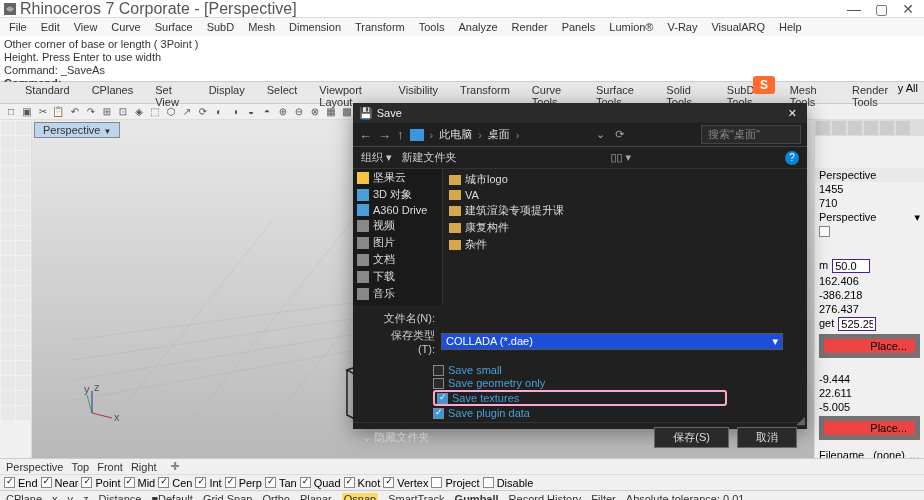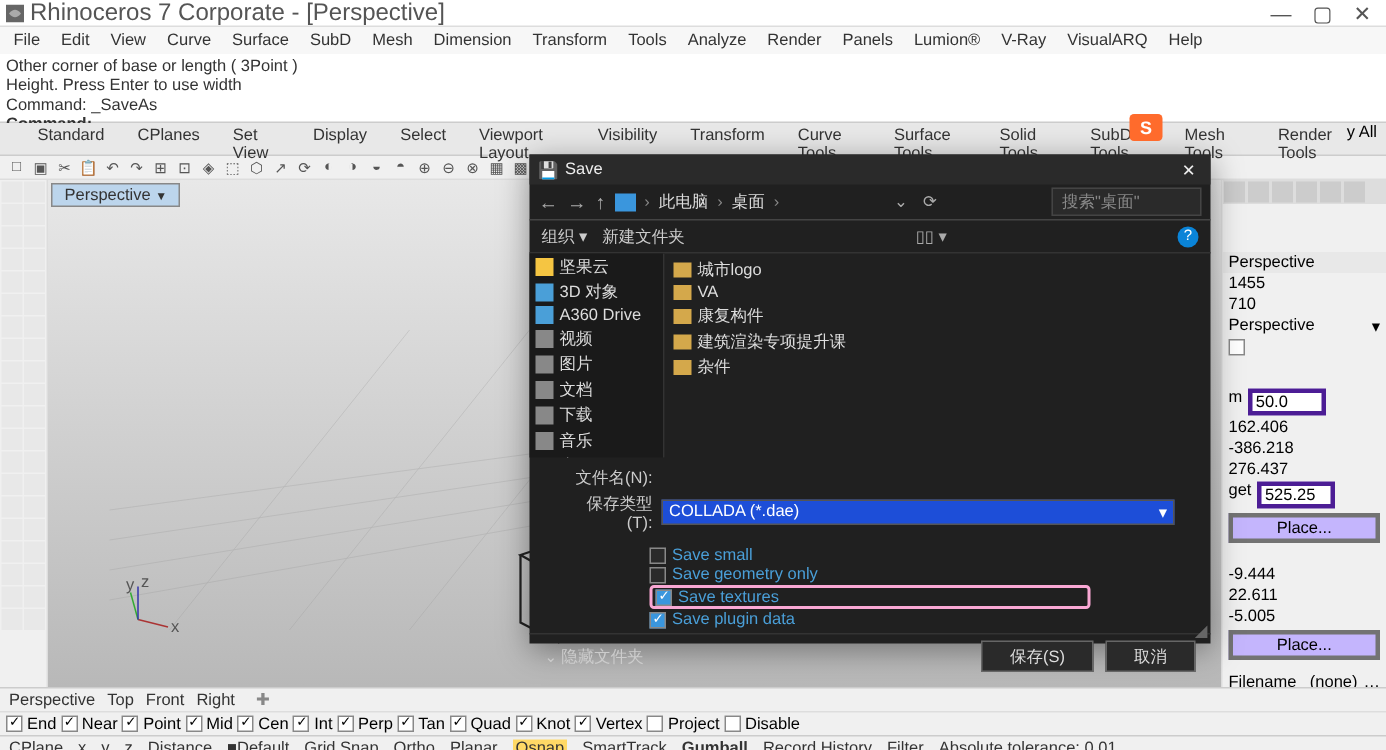--- a/index.html
+++ b/index.html
@@ -24,22 +24,22 @@
 .left-toolbar span{width:14px;height:14px;background:#e8e8e8;display:inline-block}
 .viewport{flex:1;background:linear-gradient(180deg,#e8e8e8 0,#b8b8b8 100%);position:relative}
 .vp-title{position:absolute;left:2px;top:2px;background:#bcd5ec;padding:1px 8px;font-size:11px;color:#333;border:1px solid #888}
 .vp-title .arrow{margin-left:3px;font-size:8px}
 .grid-lines{position:absolute;left:0;top:20px;width:100%;height:280px;opacity:0.4}
 .cube{position:absolute;left:310px;top:210px;width:70px;height:100px}
 .axis{position:absolute;left:50px;bottom:35px;font-size:10px}
 .right-panel{width:110px;background:#f0f0f0;border-left:1px solid #ddd;font-size:11px;overflow:hidden}
 .right-panel .hdr{background:#e8e8e8;padding:1px 4px}
 .right-panel .row{display:flex;padding:1px 4px;gap:4px}
-.right-panel .row input{width:52px;font-size:11px;border:3px solid #4c1d95;padding:0 2px}
-.right-panel .btn{background:#c4b5fd;border:3px solid #737373;padding:1px 8px;margin:2px 4px;text-align:center}
+.right-panel .row input{width:38px;font-size:11px;border:1px solid #4c1d95;padding:0 2px}
+.right-panel .btn{background:#ef4444;border:5px solid #737373;padding:1px 8px;margin:2px 4px;text-align:right}
 .right-panel .chk{width:11px;height:11px;border:1px solid #888;display:inline-block;background:#fff}
 .right-panel .chk.on:after{content:"✓";font-size:9px;position:relative;top:-2px;left:1px}
 .right-panel .top-icons{height:16px;display:flex;gap:2px;padding:1px;background:#ddd}
 .right-panel .top-icons span{width:14px;height:14px;background:#ccc}
 .view-tabs{height:16px;background:#f0f0f0;display:flex;gap:8px;padding:0 6px;align-items:center;border-top:1px solid #ccc}
 .view-tabs span{font-size:11px;color:#333}
 .osnap-row{height:16px;background:#f0f0f0;display:flex;align-items:center;padding:0 4px;gap:3px;font-size:11px;border-top:1px solid #ddd}
 .osnap-row .chk{width:11px;height:11px;border:1px solid #888;background:#fff;display:inline-block;position:relative}
 .osnap-row .chk.on:after{content:"✓";position:absolute;font-size:9px;top:-2px;left:1px}
 .status-bar{height:16px;background:#f0f0f0;display:flex;align-items:center;gap:10px;padding:0 6px;font-size:11px;border-top:1px solid #ccc}
@@ -442,25 +442,25 @@
         <div class="f">
           <span class="ico"></span>
           <span>城市logo</span>
         </div>
         <div class="f">
           <span class="ico"></span>
           <span>VA</span>
         </div>
         <div class="f">
           <span class="ico"></span>
-          <span>康复构件</span>
+          <span>建筑渲染专项提升课</span>
         </div>
         <div class="f">
           <span class="ico"></span>
-          <span>建筑渲染专项提升课</span>
+          <span>康复构件</span>
         </div>
         <div class="f">
           <span class="ico"></span>
           <span>杂件</span>
         </div>
       </div>
   </div>
   <div class="dlg-form">
     <div class="r">
       <label>文件名(N):</label>

